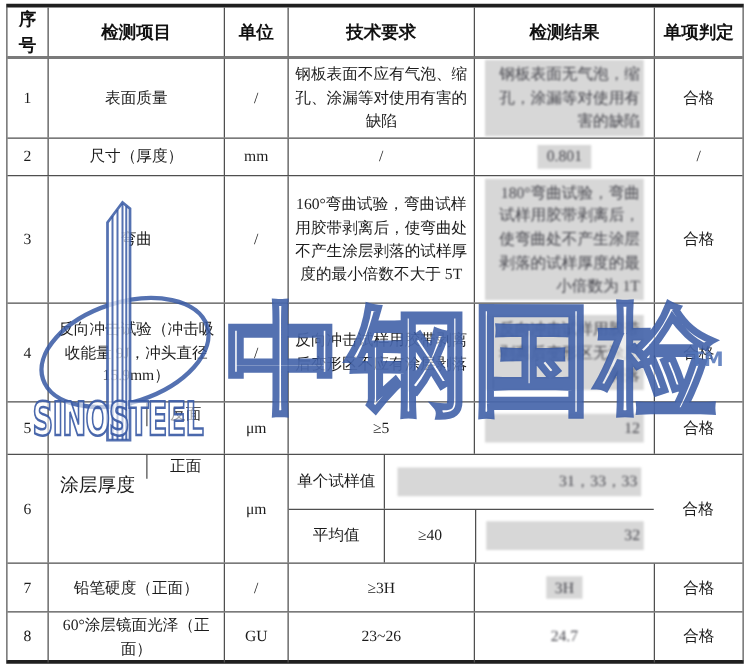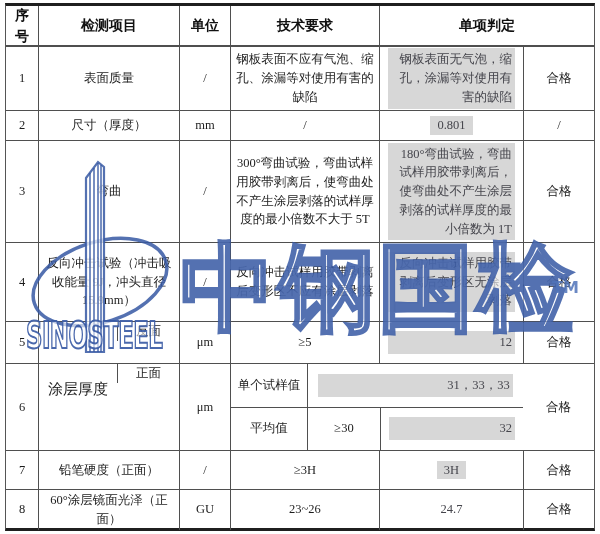--- a/index.html
+++ b/index.html
@@ -108,20 +108,21 @@
 
 <div class="page">
 
   <div class="tbl">
 
     <div class="row hdr h-hdr">
       <div class="c w-no">序号</div>
       <div class="c w-item">检测项目</div>
       <div class="c w-unit">单位</div>
       <div class="c w-req">技术要求</div>
+      <div class="c w-res">检测结果</div>
       <div class="c w-ver">单项判定</div>
     </div>
 
     <div class="row h-r1">
       <div class="c w-no">1</div>
       <div class="c w-item">表面质量</div>
       <div class="c w-unit">/</div>
       <div class="c w-req">钢板表面不应有气泡、缩孔、涂漏等对使用有害的缺陷</div>
       <div class="c w-res">
           <span class="blur patch res-block">钢板表面无气泡，缩孔，涂漏等对使用有害的缺陷</span>
@@ -137,21 +138,21 @@
       <div class="c w-res">
           <span class="blur patch res-inline">0.801</span>
         </div>
       <div class="c w-ver">/</div>
     </div>
 
     <div class="row h-r3">
       <div class="c w-no">3</div>
       <div class="c w-item">弯曲</div>
       <div class="c w-unit">/</div>
-      <div class="c w-req">300°弯曲试验，弯曲试样用胶带剥离后，使弯曲处不产生涂层剥落的试样厚度的最小倍数不大于 5T</div>
+      <div class="c w-req">160°弯曲试验，弯曲试样用胶带剥离后，使弯曲处不产生涂层剥落的试样厚度的最小倍数不大于 5T</div>
       <div class="c w-res">
           <span class="blur patch res-block">180°弯曲试验，弯曲试样用胶带剥离后，使弯曲处不产生涂层剥落的试样厚度的最小倍数为 1T</span>
         </div>
       <div class="c w-ver">合格</div>
     </div>
 
     <div class="row h-r4">
       <div class="c w-no">4</div>
       <div class="c w-item">反向冲击试验（冲击吸收能量 9J，冲头直径 15.9mm）</div>
       <div class="c w-unit">/</div>
@@ -185,21 +186,21 @@
       <div class="c w-unit">μm</div>
       <div class="r6-mid">
         <div class="r6-sub">
           <div class="c r6-lab">单个试样值</div>
           <div class="c r6-res">
               <span class="blur patch res-block">31，33，33</span>
             </div>
         </div>
         <div class="r6-sub">
           <div class="c r6-lab">平均值</div>
-          <div class="c r6-val">≥30</div>
+          <div class="c r6-val">≥40</div>
           <div class="c r6-res">
               <span class="blur patch res-block">32</span>
             </div>
         </div>
       </div>
       <div class="c w-ver">合格</div>
     </div>
 
     <div class="row h-r7">
       <div class="c w-no">7</div>

